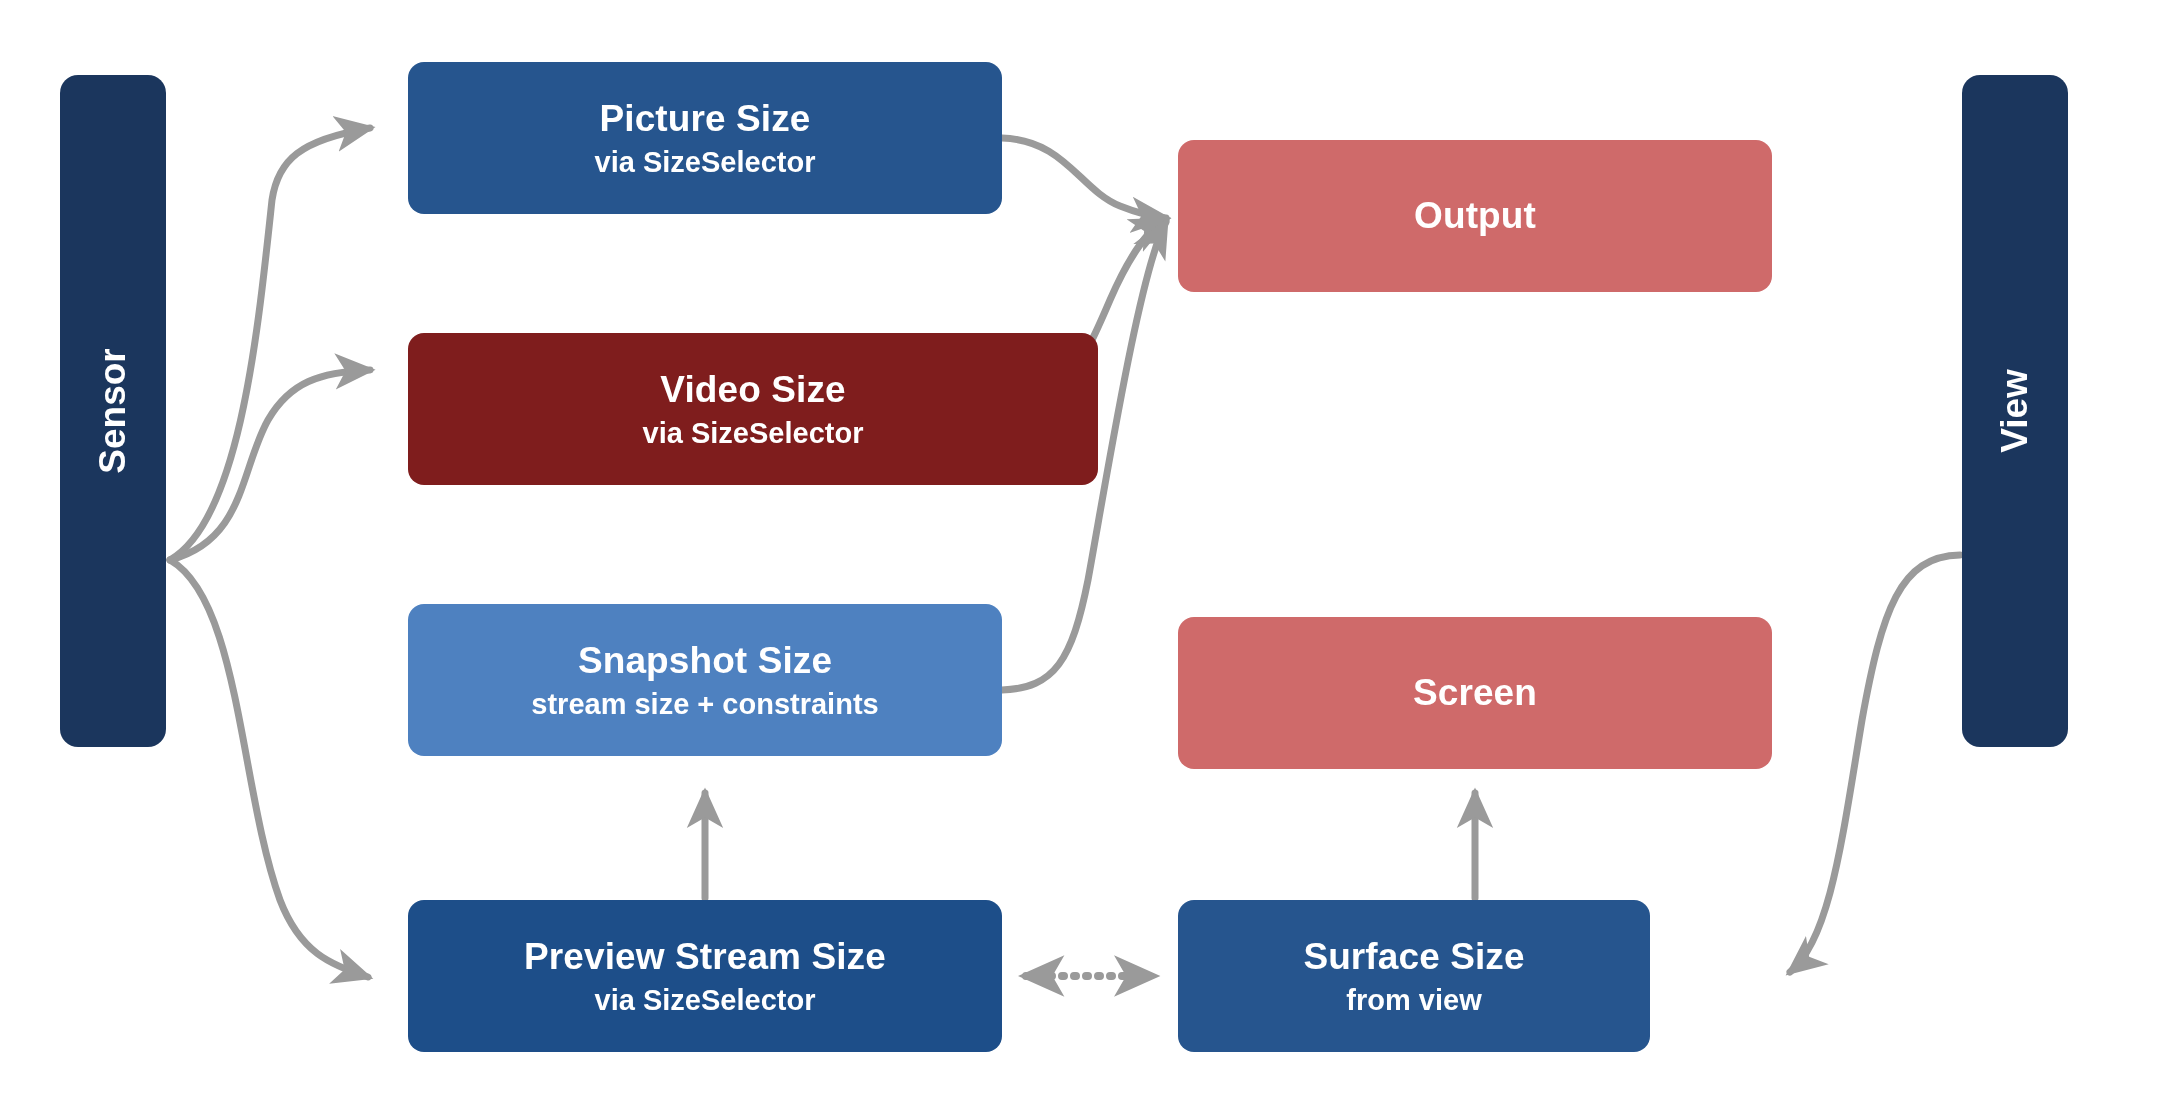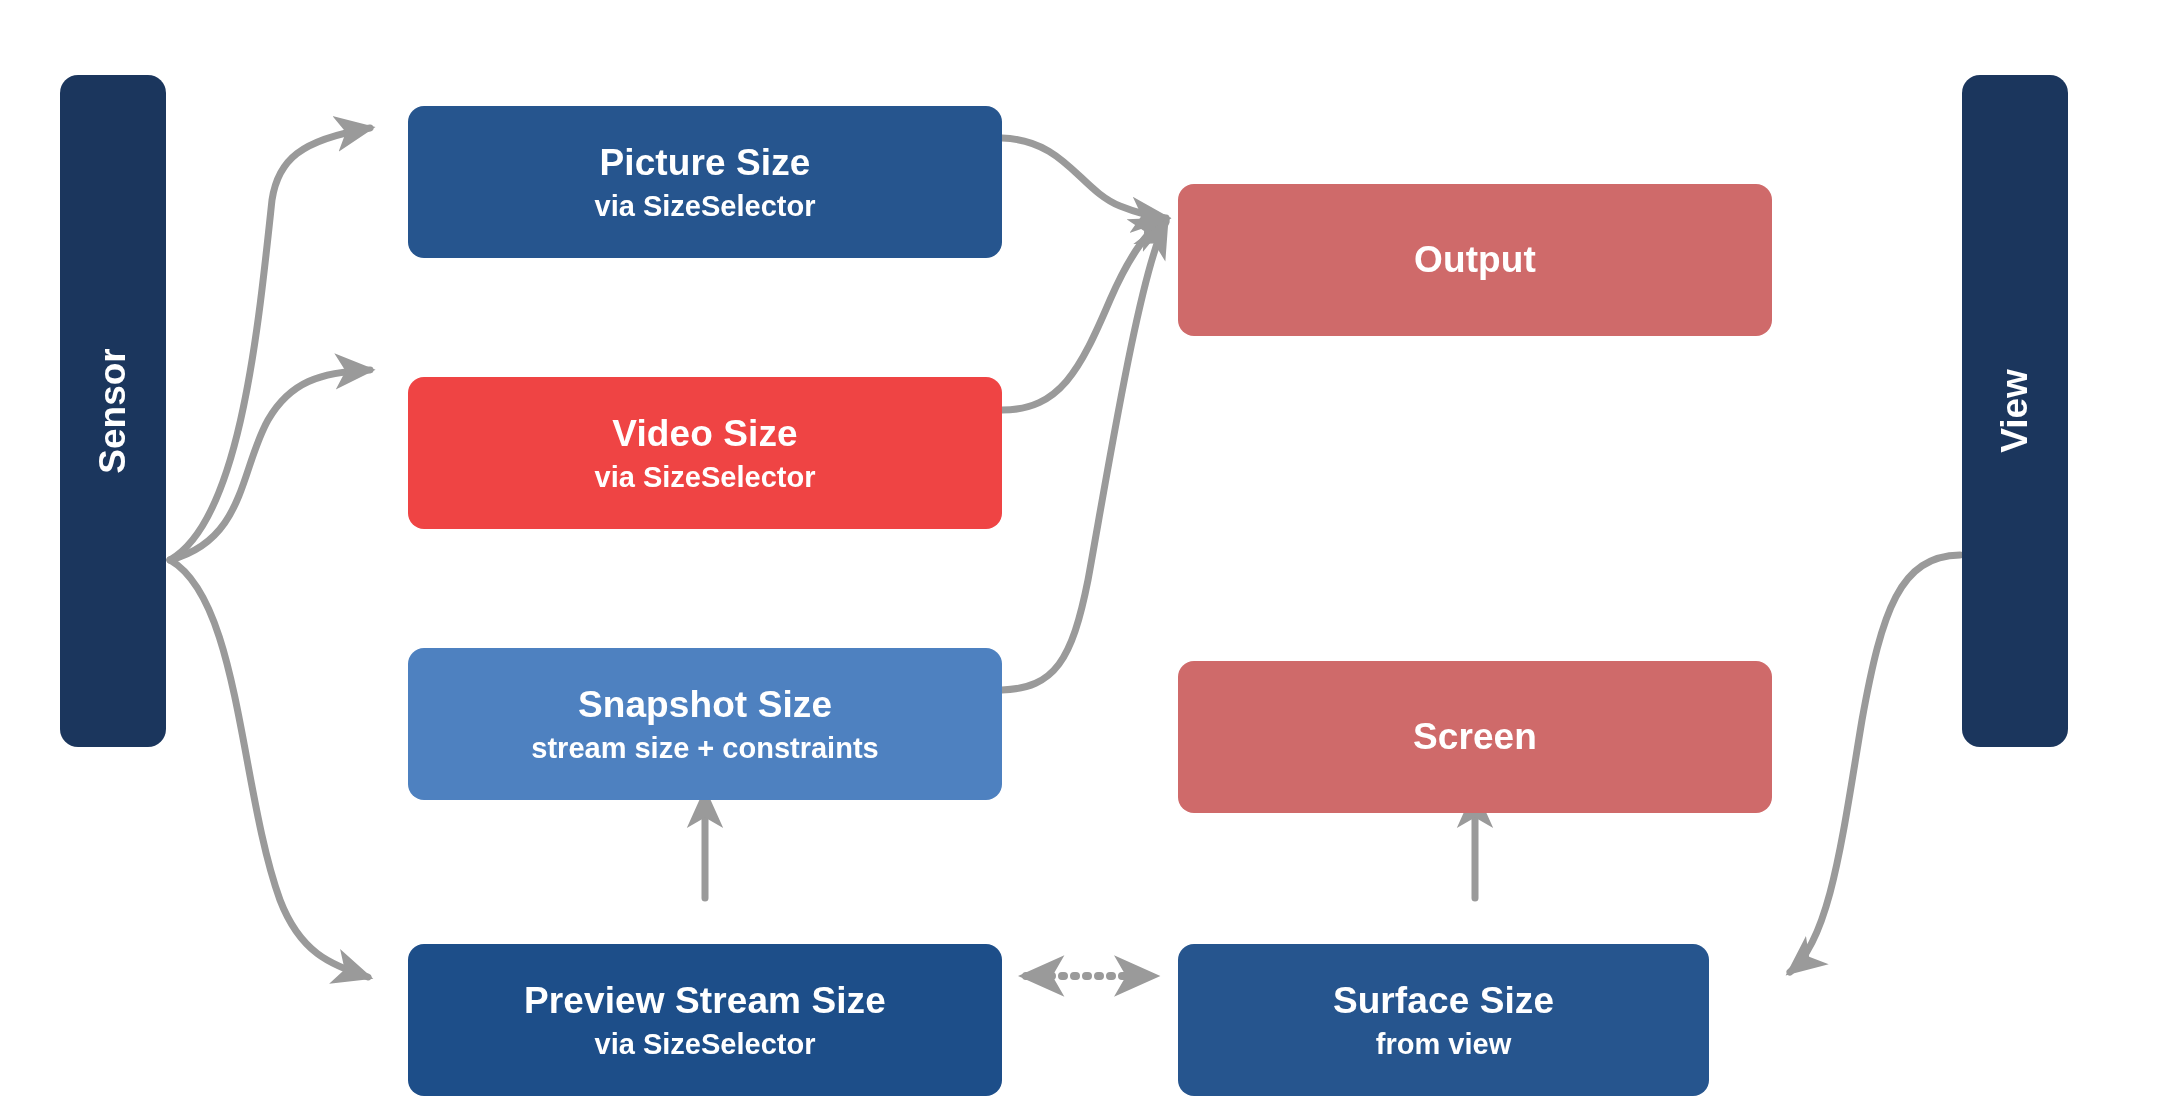--- a/index.html
+++ b/index.html
@@ -29,21 +29,20 @@
     position: absolute;
     box-sizing: border-box;
     border-radius: 16px;
     display: flex;
     flex-direction: column;
     align-items: center;
     justify-content: center;
     color: #ffffff;
     text-align: center;
     line-height: 1.18;
-    margin-top: 44px;
   }
   .node .title {
     font-size: 37px;
     font-weight: bold;
     letter-spacing: 0.1px;
     white-space: nowrap;
   }
   .node .subtitle {
     font-size: 29px;
     font-weight: bold;
@@ -66,27 +65,27 @@
     white-space: nowrap;
     transform: rotate(-90deg);
     transform-origin: center center;
   }
 
   
   #sensor-lane     { left: 60px;   top: 75px;  width: 106px; height: 672px; background: #1b365d; }
   #view-lane       { left: 1962px; top: 75px;  width: 106px; height: 672px; background: #1b365d; }
 
   #picture-size    { left: 408px;  top: 62px;  width: 594px; height: 152px; background: #26558e; }
-  #video-size      { left: 408px;  top: 333px; width: 594px; height: 152px; background: #ef4444; }
+  #video-size      { left: 408px;  top: 333px; width: 690px; height: 152px; background: #7f1d1d; }
   #snapshot-size   { left: 408px;  top: 604px; width: 594px; height: 152px; background: #4e81c0; }
   #preview-stream  { left: 408px;  top: 900px; width: 594px; height: 152px; background: #1d4e89; align-items: center; }
 
   #output-node     { left: 1178px; top: 140px; width: 594px; height: 152px; background: #cf6a6a; }
   #screen-node     { left: 1178px; top: 617px; width: 594px; height: 152px; background: #cf6a6a; }
-  #surface-size    { left: 1178px; top: 900px; width: 531px; height: 152px; background: #26558e; }
+  #surface-size    { left: 1178px; top: 900px; width: 472px; height: 152px; background: #26558e; }
 </style>
 </head>
 <body>
 
 <div id="stage">
 
   <svg id="edge-layer" viewBox="0 0 2182 1104" width="2182" height="1104" xmlns="http://www.w3.org/2000/svg">
     <defs>
       <marker id="arrowhead" markerWidth="6" markerHeight="6" refX="5.0" refY="3" orient="auto" markerUnits="strokeWidth">
         <path d="M0,0.4 L5.8,3 L0,5.6 L1.5,3 Z" fill="#9a9a9a"></path>

